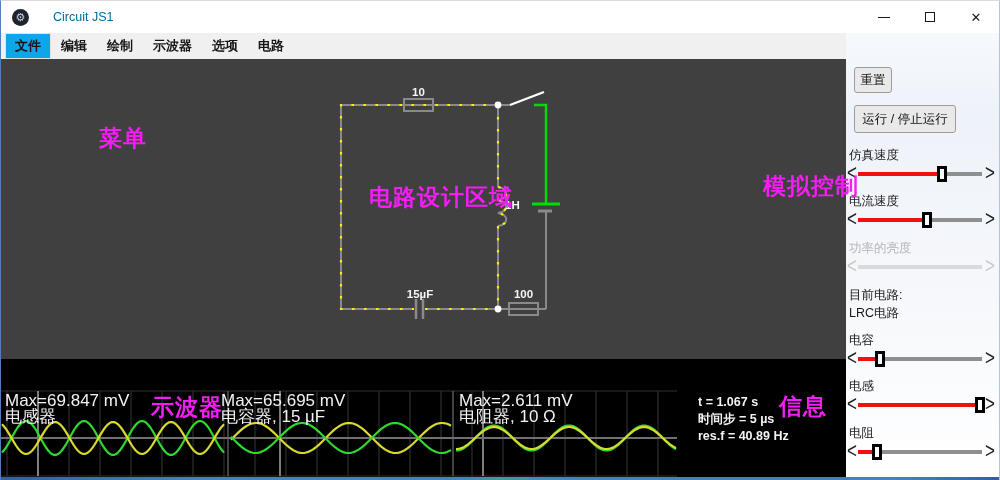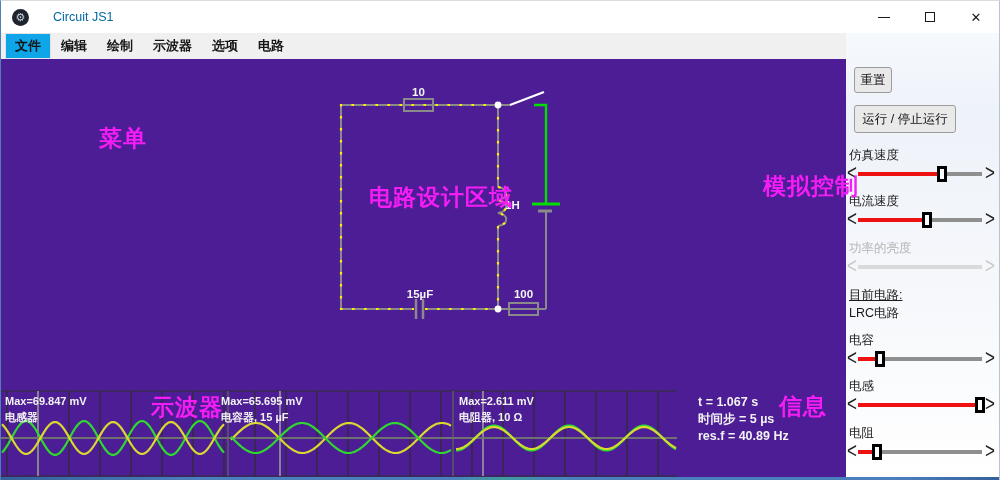--- a/index.html
+++ b/index.html
@@ -15,25 +15,25 @@
   .win-btn { width:46px; height:32px; display:flex; align-items:center; justify-content:center; color:#1a1a1a; }
   .min-line { display:inline-block; width:12px; border-top:1.4px solid #1a1a1a; }
   .max-box { display:inline-block; width:10px; height:10px; border:1.4px solid #1a1a1a; }
   .close-x { font-size:13px; }
   
   .menubar { position:absolute; left:0; top:32px; width:845px; height:26px; background:#f0f0f0;
              display:flex; align-items:stretch; padding-left:4px; }
   .menu-item { padding:0 10px; display:flex; align-items:center; font-size:13px; font-weight:600; color:#151515; }
   .menu-item.hl { background:#0ea5e9; box-shadow:inset 0 0 0 1px #e3e3e3; }
   
-  .canvas { position:absolute; left:0; top:58px; width:845px; height:418px; background:#4c1d95; z-index:2; }
+  .canvas { position:absolute; left:0; top:58px; width:845px; height:300px; background:#404040; z-index:2; }
   .canvas svg { position:absolute; left:0; top:0; }
   .annotation { position:absolute; color:#f51df5; font-size:23px; font-weight:700; letter-spacing:1px; white-space:nowrap; z-index:5; }
   .comp-label { position:absolute; color:#f5f5f5; font-size:11.5px; font-weight:700; text-align:center; white-space:nowrap; }
-  .scope-label { position:absolute; color:#f2f2f2; font-size:11px; font-weight:700; line-height:16px; white-space:nowrap; }
+  .scope-label { position:absolute; color:#f2f2f2; font-size:17px; font-weight:400; line-height:16px; white-space:nowrap; }
   .info-block { position:absolute; left:697px; top:335px; color:#f2f2f2; font-size:12.5px; font-weight:700; line-height:17px; white-space:nowrap; }
   
   .sidebar { position:absolute; left:845px; top:32px; width:155px; height:444px; z-index:1;
              background:linear-gradient(180deg,#f6f9fd 0%,#eef2f9 18%,#f6f8fb 60%,#ffffff 100%); }
   .sb-btn { position:absolute; background:#e9e9e9; border:1px solid #9d9d9d; border-radius:3px;
             font-size:12.5px; color:#111; display:flex; align-items:center; justify-content:center; font-family:"Liberation Sans",sans-serif; }
   .sb-label { position:absolute; left:3px; font-size:12.5px; color:#1a1a1a; white-space:nowrap; }
   .slider { position:absolute; left:0; width:150px; height:20px; }
   .sl-label { position:absolute; left:3px; top:-17px; font-size:12.5px; color:#1a1a1a; white-space:nowrap;text-align:center; }
   .sl-chev { position:absolute; top:0px; font-size:17px; font-weight:400; color:#222; transform:scaleY(1.25); line-height:20px; }
@@ -206,21 +206,21 @@
     </div>
 
     <div class="slider disabled" style="top:224px;">
       <div class="sl-label">功率的亮度</div>
       <div class="sl-chev left">&lt;</div>
       <div class="sl-track"></div>
 
       <div class="sl-chev right">&gt;</div>
     </div>
 
-    <div class="sb-label" style="top:254px;text-decoration:underline;">目前电路:</div>
+    <div class="sb-label" style="top:254px;">目前电路:</div>
     <div class="sb-label" style="top:272px;">LRC电路</div>
 
     <div class="slider" style="top:316px;">
       <div class="sl-label">电容</div>
       <div class="sl-chev left">&lt;</div>
       <div class="sl-track"></div>
       <div class="sl-red" style="width: 22.32px;"></div>
       <div class="sl-handle" style="left: 29.32px;"></div>
       <div class="sl-chev right">&gt;</div>
     </div>

